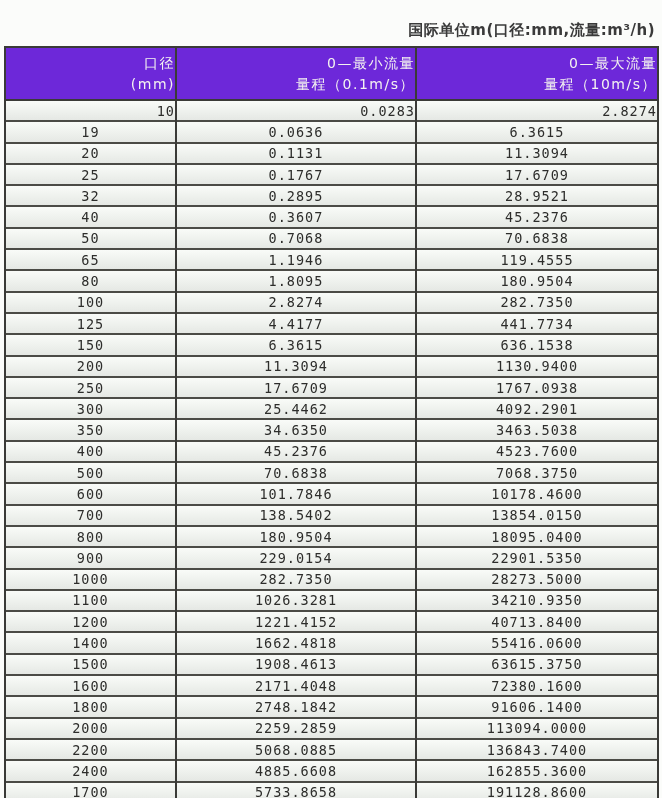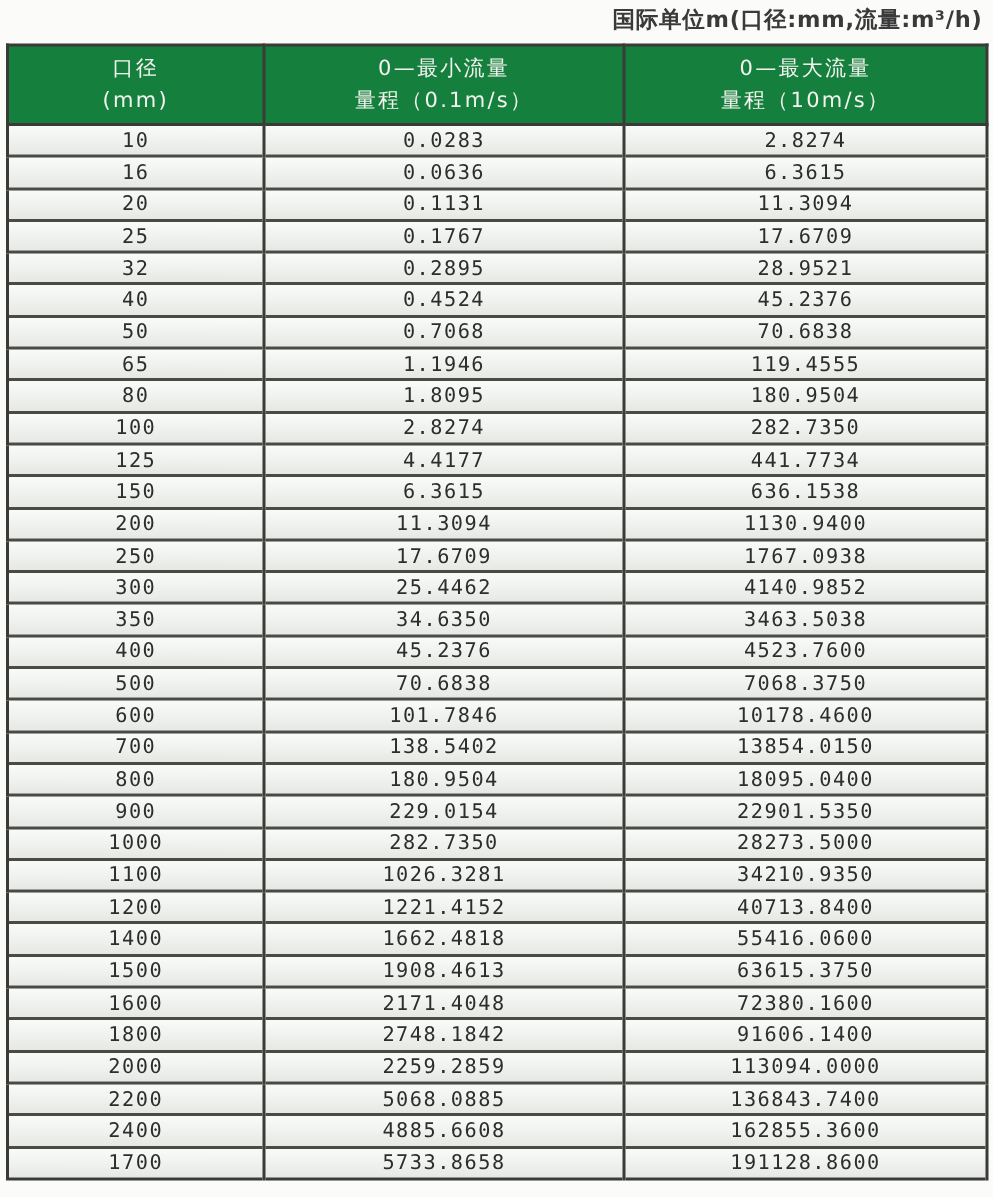--- a/index.html
+++ b/index.html
@@ -11,63 +11,63 @@
     font-family: "DejaVu Sans", sans-serif;
     overflow: hidden;
   }
   .page {
     position: relative;
     width: 662px;
     height: 798px;
   }
   .title {
     text-align: right;
-    padding: 4px 7px 6px 0;
+    padding: 21px 7px 6px 0;
     font-size: 15px;
     font-weight: 600;
     color: #3a3a3a;
     letter-spacing: 0.5px;
   }
   table.flow-table {
     border-collapse: collapse;
     table-layout: fixed;
     margin-left: 4px;
     width: 653px;
     border: 2px solid #3a3a37;
   }
   col.c-d   { width: 171px; }
   col.c-min { width: 240px; }
   col.c-max { width: 242px; }
   th {
-    background: #15803d;
+    background: #6d28d9;
     color: #f4f3f0;
     font-size: 14px;
     font-weight: 500;
     height: 51px;
     line-height: 1.5;
     letter-spacing: 1.5px;
     border: 2px solid #3a3a37;
-    text-align: center;
+    text-align: right;
     padding: 0;
   }
   td {
     height: 19.3px;
     padding: 0;
     text-align: center;
     vertical-align: middle;
     font-family: "DejaVu Sans Mono", monospace;
     font-size: 13.5px;
     letter-spacing: 1px;
     color: #2d2d2b;
     border-left: 2px solid #3a3a37;
     border-right: 2px solid #3a3a37;
     border-top: 2px solid #4b4b46;
     background: linear-gradient(180deg, #f9fbf8 0%, #eef1ed 55%, #e5e8e4 100%);
   }
-  tbody tr:first-child td { border-top: 2px solid #3a3a37; }
+  tbody tr:first-child td { border-top: 2px solid #3a3a37; text-align: right; }
 </style>
 </head>
 <body>
 
 <div class="page">
 
   <div class="title">国际单位m(口径:mm,流量:m³/h)</div>
 
   <table class="flow-table">
     <colgroup>
@@ -91,42 +91,42 @@
         </th>
       </tr>
     </thead>
     <tbody id="table-body">
         <tr>
           <td>10</td>
           <td>0.0283</td>
           <td>2.8274</td>
         </tr>
         <tr>
-          <td>16</td>
+          <td>19</td>
           <td>0.0636</td>
           <td>6.3615</td>
         </tr>
         <tr>
           <td>20</td>
           <td>0.1131</td>
           <td>11.3094</td>
         </tr>
         <tr>
           <td>25</td>
           <td>0.1767</td>
           <td>17.6709</td>
         </tr>
         <tr>
           <td>32</td>
           <td>0.2895</td>
           <td>28.9521</td>
         </tr>
         <tr>
           <td>40</td>
-          <td>0.4524</td>
+          <td>0.3607</td>
           <td>45.2376</td>
         </tr>
         <tr>
           <td>50</td>
           <td>0.7068</td>
           <td>70.6838</td>
         </tr>
         <tr>
           <td>65</td>
           <td>1.1946</td>
@@ -158,21 +158,21 @@
           <td>1130.9400</td>
         </tr>
         <tr>
           <td>250</td>
           <td>17.6709</td>
           <td>1767.0938</td>
         </tr>
         <tr>
           <td>300</td>
           <td>25.4462</td>
-          <td>4140.9852</td>
+          <td>4092.2901</td>
         </tr>
         <tr>
           <td>350</td>
           <td>34.6350</td>
           <td>3463.5038</td>
         </tr>
         <tr>
           <td>400</td>
           <td>45.2376</td>
           <td>4523.7600</td>

